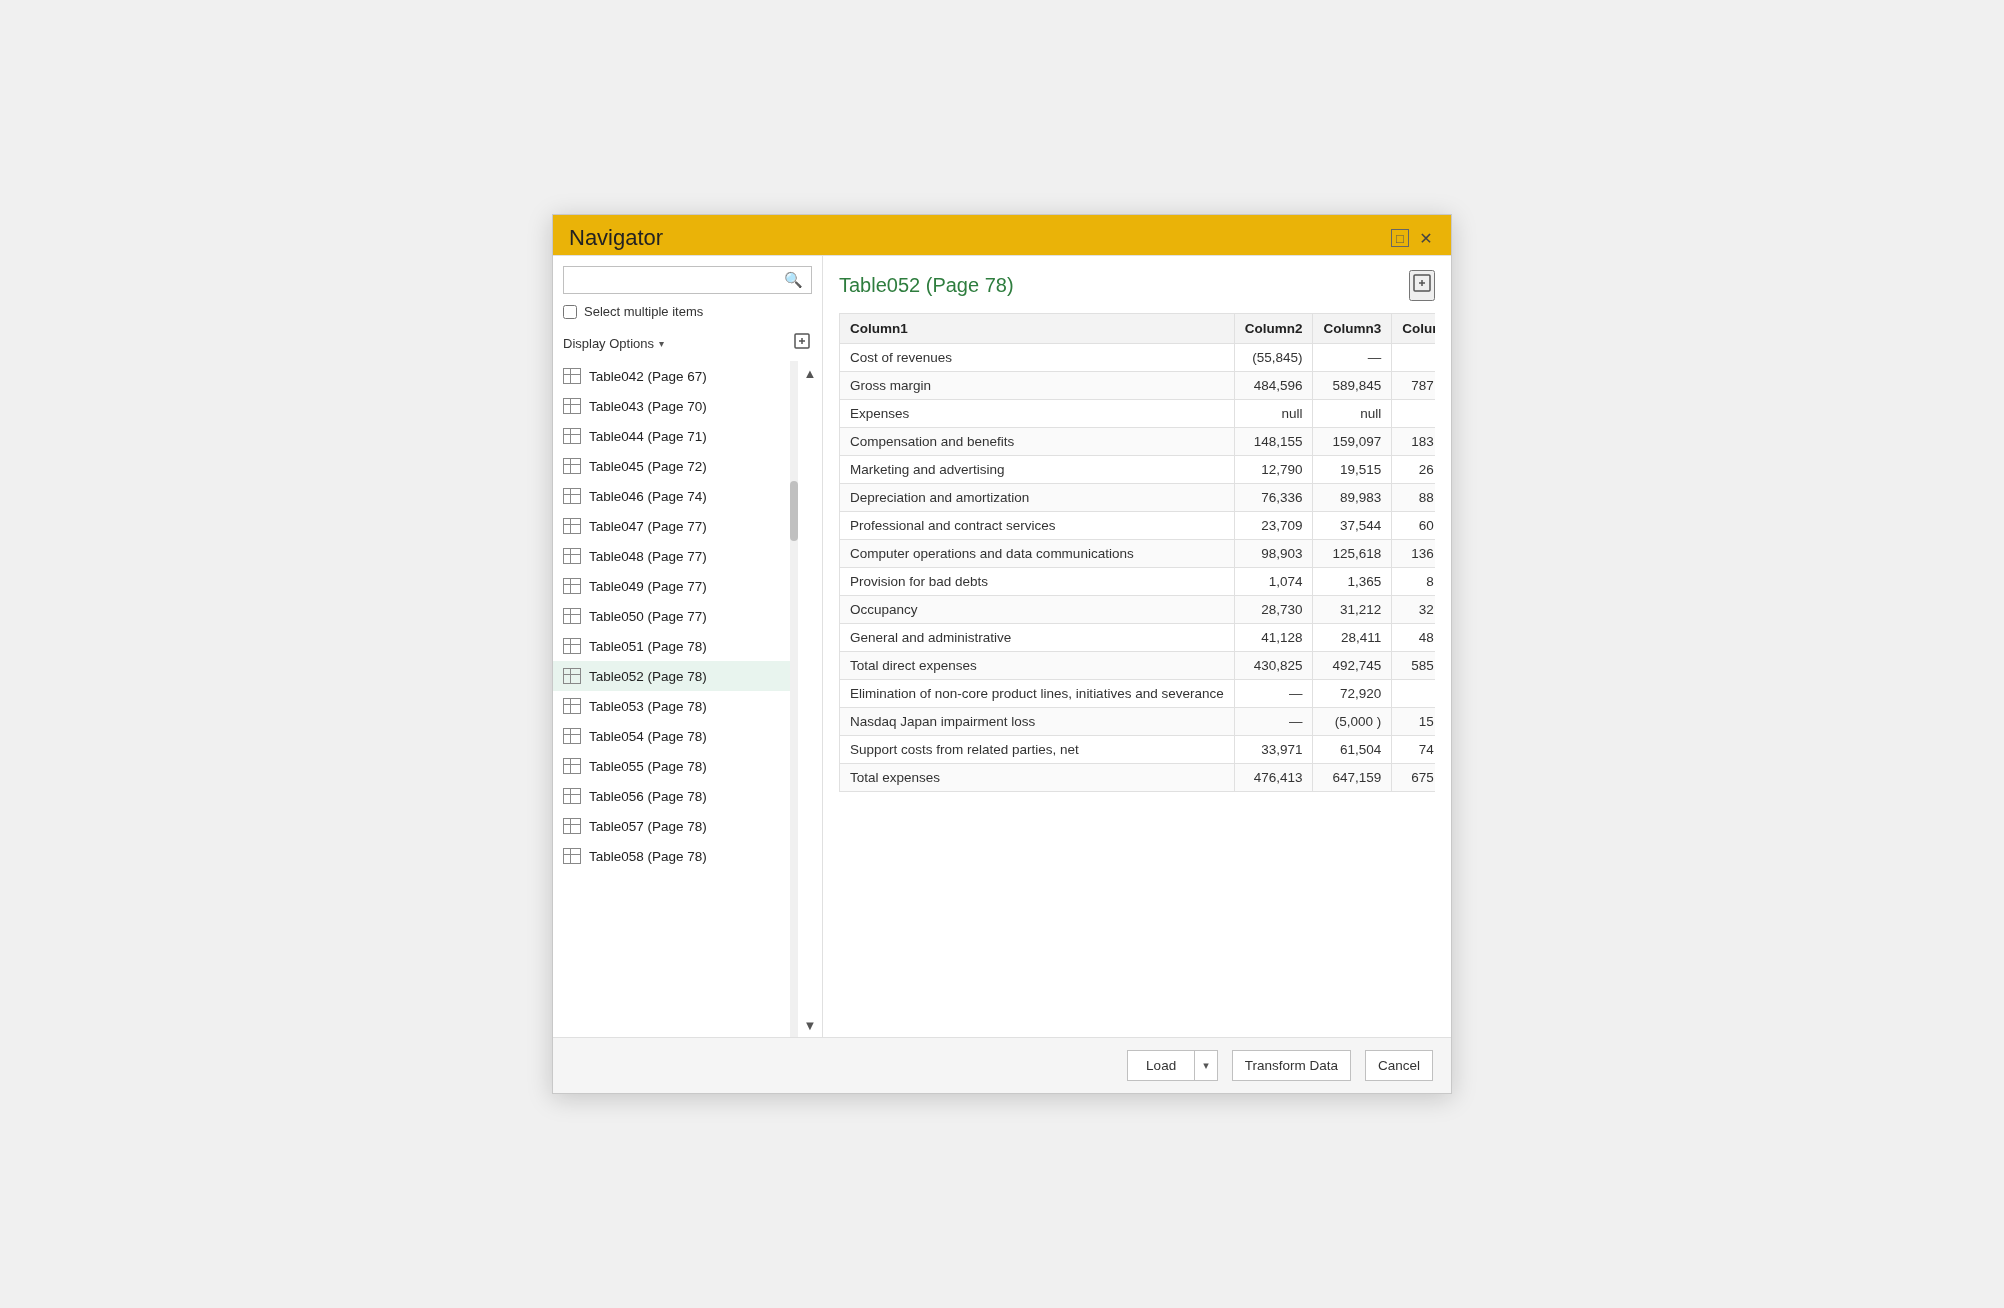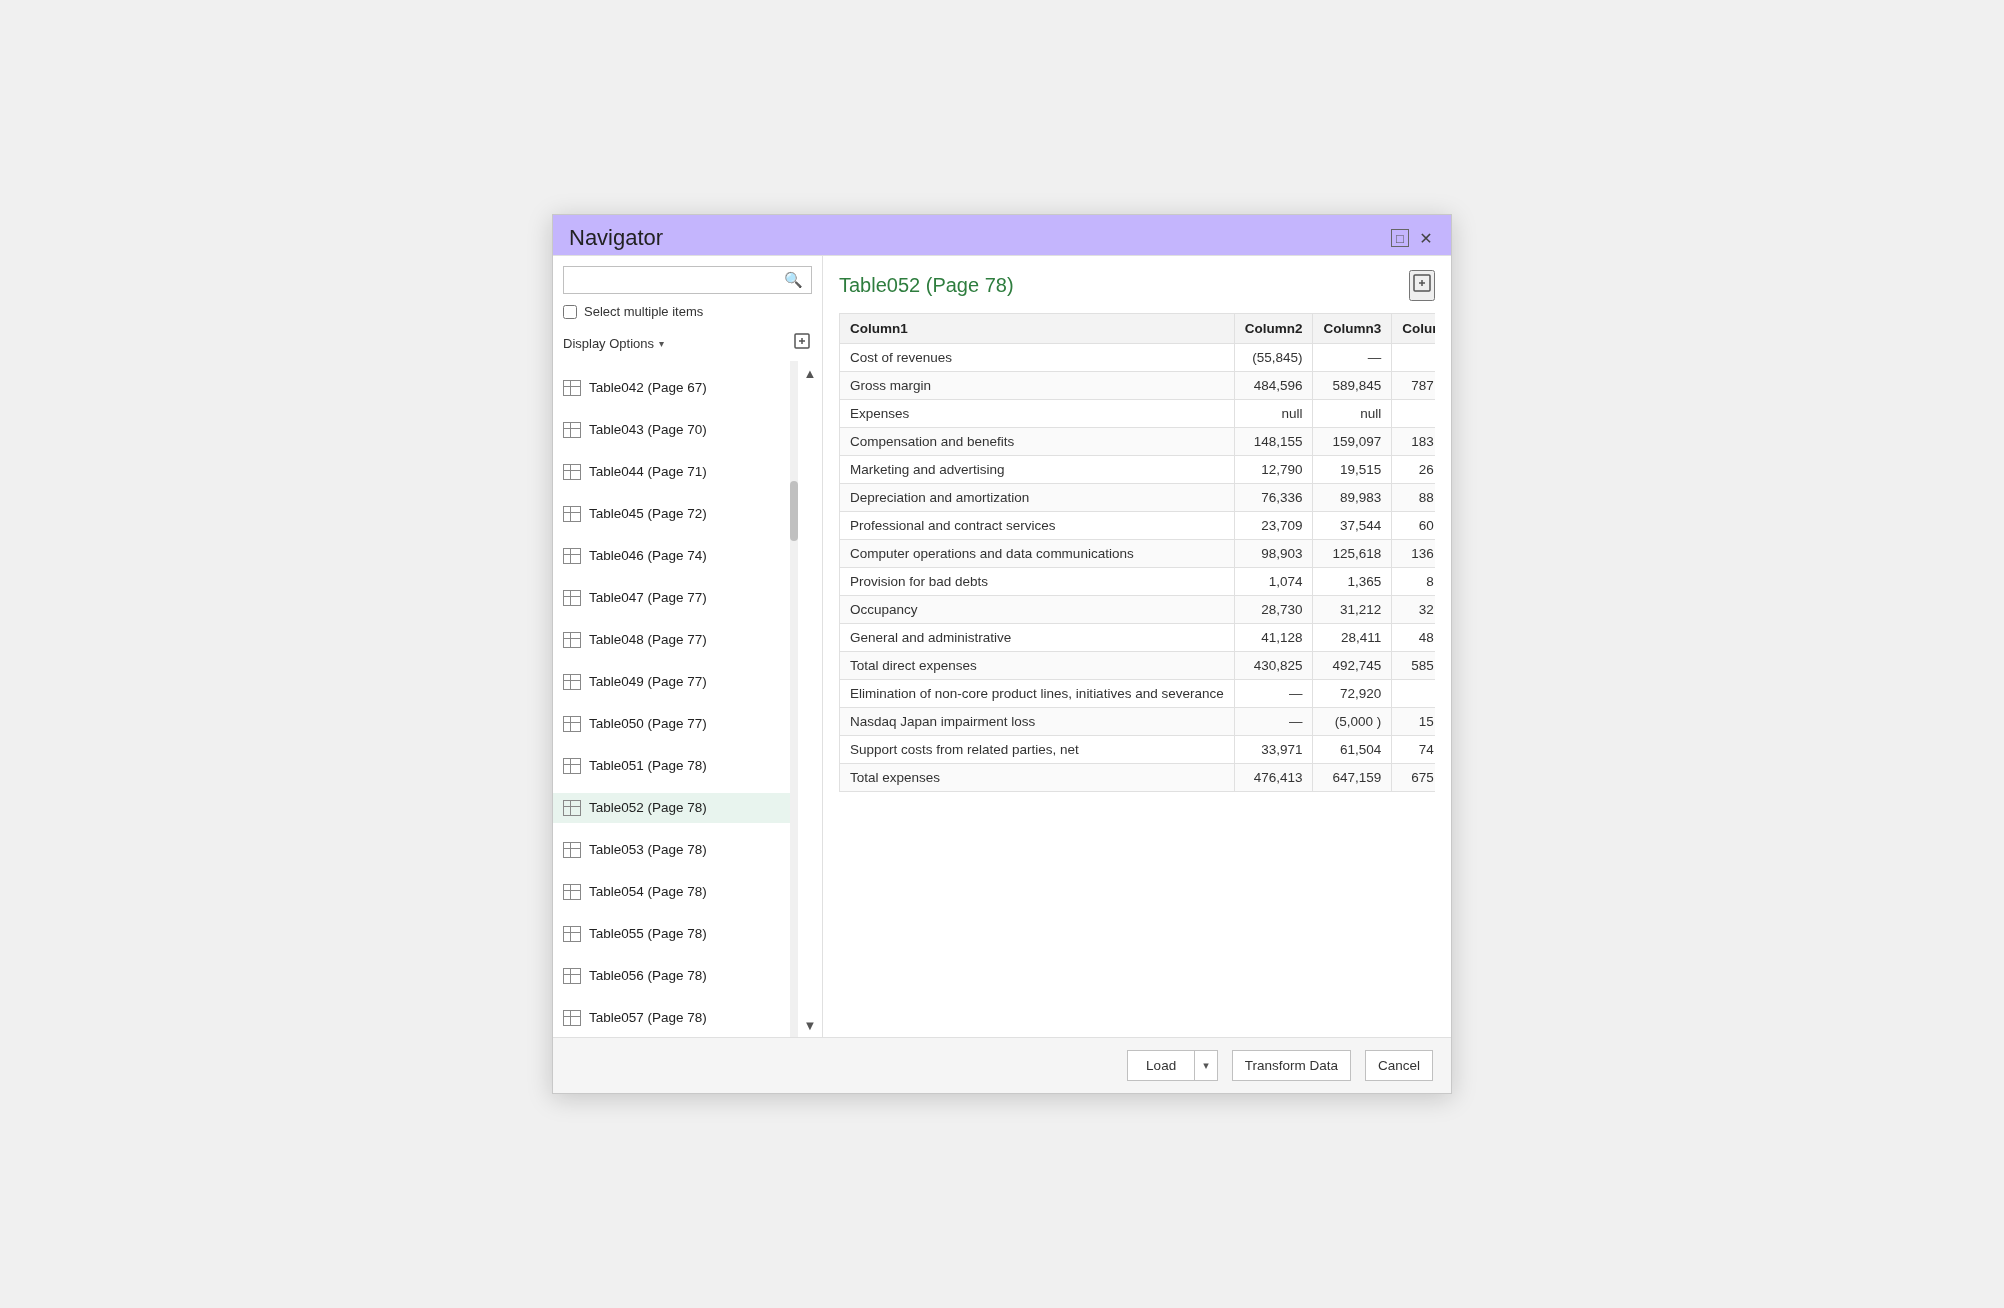--- a/index.html
+++ b/index.html
@@ -20,21 +20,21 @@
       box-shadow: 0 4px 24px rgba(0,0,0,0.18);
       display: flex;
       flex-direction: column;
       position: relative;
     }
     .title-bar {
       display: flex;
       align-items: center;
       justify-content: space-between;
       padding: 10px 16px 4px 16px;
-      background: #c4b5fd;
+      background: #eab308;
     }
     .title-bar-title {
       font-size: 22px;
       font-weight: 300;
       color: #222;
     }
     .title-bar-controls {
       display: flex;
       gap: 8px;
     }
@@ -140,27 +140,26 @@
       display: flex;
     }
     .table-list {
       flex: 1;
       overflow-y: auto;
       padding: 0;
     }
     .table-list::-webkit-scrollbar { display: none; }
     .list-item {
       display: flex;
-      align-items: flex-start;
+      align-items: center;
       gap: 8px;
       padding: 7px 10px;
       cursor: pointer;
       color: #222;
       font-size: 13.5px;
-      margin-top: 12px;
     }
     .list-item.selected { background: #e8f4ee; }
     .scrollbar-track {
       width: 8px;
       background: #f0f0f0;
       position: relative;
       flex-shrink: 0;
     }
     .scrollbar-thumb {
       width: 8px;

